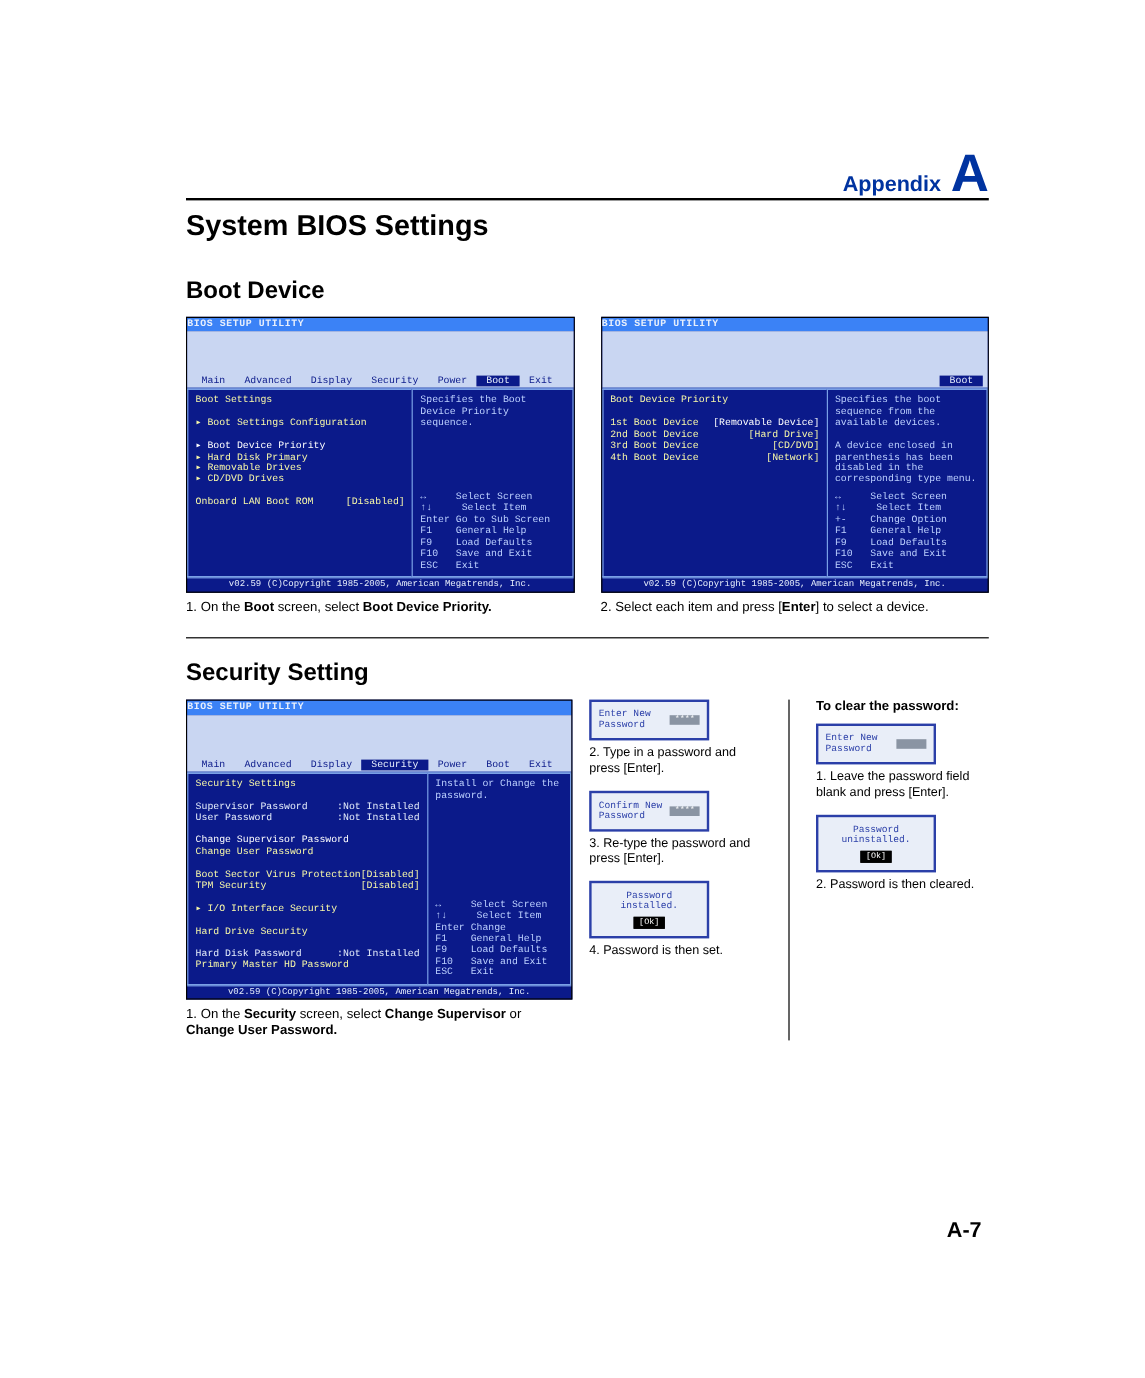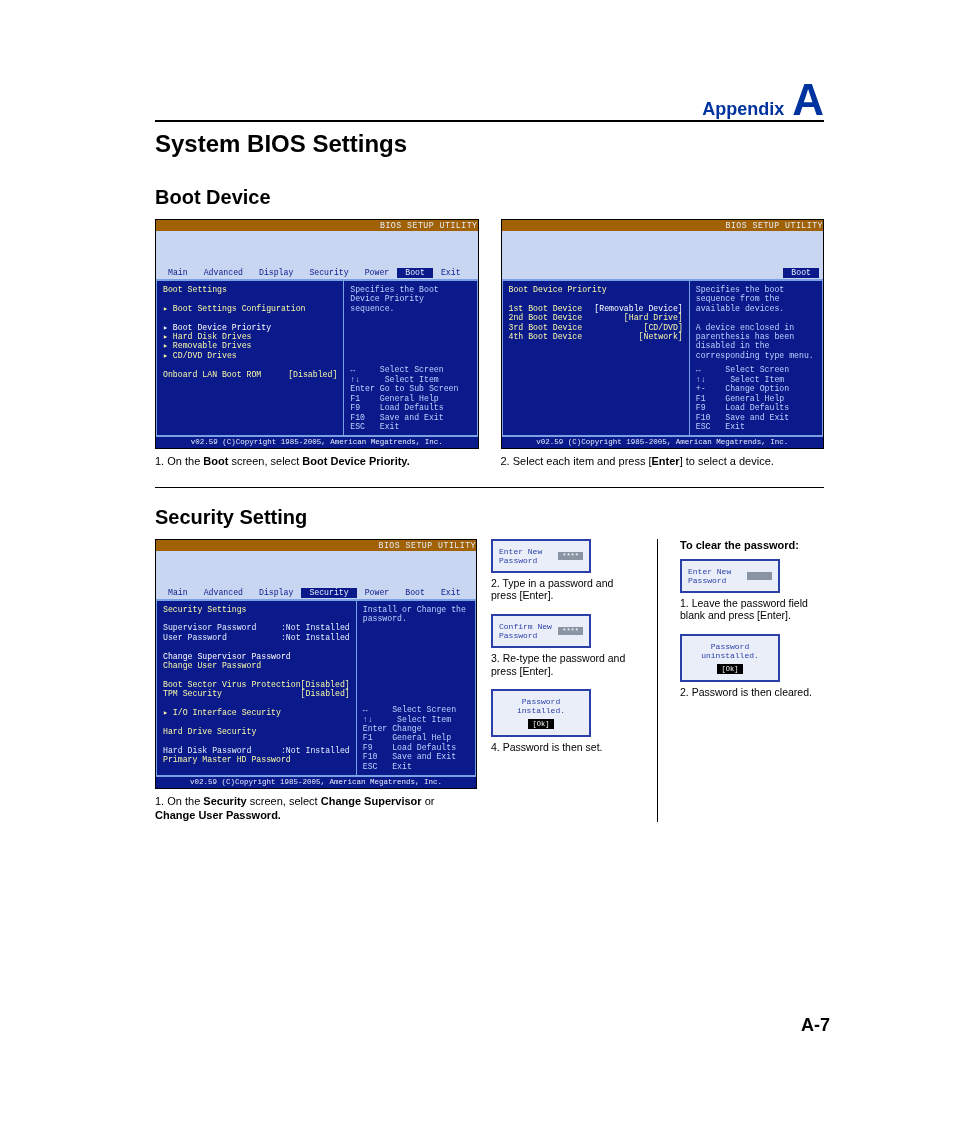--- a/index.html
+++ b/index.html
@@ -14,20 +14,21 @@
   }
   .header {
     text-align: right;
     border-bottom: 2px solid #000;
     padding-bottom: 0;
     margin-bottom: 8px;
     display: flex;
     justify-content: flex-end;
     align-items: baseline;
     gap: 8px;
+    margin-top: 45px;
   }
   .appendix-label { font-size: 18px; font-weight: bold; color: #0033a0; }
   .appendix-letter { font-size: 44px; font-weight: bold; color: #0033a0; line-height: 0.9; }
   h1.page-title { font-size: 24px; font-weight: bold; margin: 8px 0 28px 0; }
   h2.section-title { font-size: 20px; font-weight: bold; margin: 10px 0 10px 0; }
 
   .two-col { display: flex; gap: 22px; }
   .col { flex: 1; }
 
   .bios-shot {
@@ -36,25 +37,25 @@
     border: 1px solid #000;
     background: #0b1a8a;
     color: #d8e6ff;
     font-family: "Courier New", monospace;
     font-size: 8.2px;
     line-height: 1.15;
     display: flex;
     flex-direction: column;
   }
   .bios-title {
-    text-align: right;
+    text-align: left;
     color: #e6eefc;
-    background: #a16207;
+    background: #3b82f6;
     padding: 1px 0;
-    font-weight: normal;
+    font-weight: bold;
     letter-spacing: 0.5px;
   }
   .bios-menu {
     background: #c9d6f2;
     color: #0b1a8a;
     display: flex;
     padding: 1px 4px;
   }
   .bios-menu span { padding: 0 8px; margin-top: 36px; }
   .bios-menu .sel { background: #0b1a8a; color: #e6eefc; }
@@ -135,21 +136,21 @@
     padding: 0 4px;
     margin-top: 4px;
     border: 1px solid #000;
   }
 
   .mid-caption { font-size: 10.5px; line-height: 1.2; margin-bottom: 12px; }
   .sec-head { font-size: 11px; font-weight: bold; margin-bottom: 8px; }
 
   .page-num {
     position: absolute;
-    right: 124px;
+    right: 136px;
     bottom: 112px;
     font-size: 18px;
     font-weight: bold;
   }
 </style>
 </head>
 <body>
 
 <div class="header">
   <span class="appendix-label">Appendix</span>
@@ -174,21 +175,21 @@
         <span class="sel">Boot</span>
         <span>Exit</span>
       </div>
       <div class="bios-body">
         <div class="bios-left">
           <div class="line yellow">Boot Settings</div>
           <div class="line">&nbsp;</div>
           <div class="line yellow">▸ Boot Settings Configuration</div>
           <div class="line">&nbsp;</div>
           <div class="line hl">▸ Boot Device Priority</div>
-          <div class="line yellow">▸ Hard Disk Drives</div>
+          <div class="line yellow">▸ Hard Disk Primary</div>
           <div class="line yellow">▸ Removable Drives</div>
           <div class="line yellow">▸ CD/DVD Drives</div>
           <div class="line">&nbsp;</div>
           <div class="row yellow">
             <span>Onboard LAN Boot ROM</span>
             <span>[Disabled]</span>
           </div>
         </div>
         <div class="bios-right">
           <div style="white-space:normal;">Specifies the Boot Device Priority sequence.</div>

